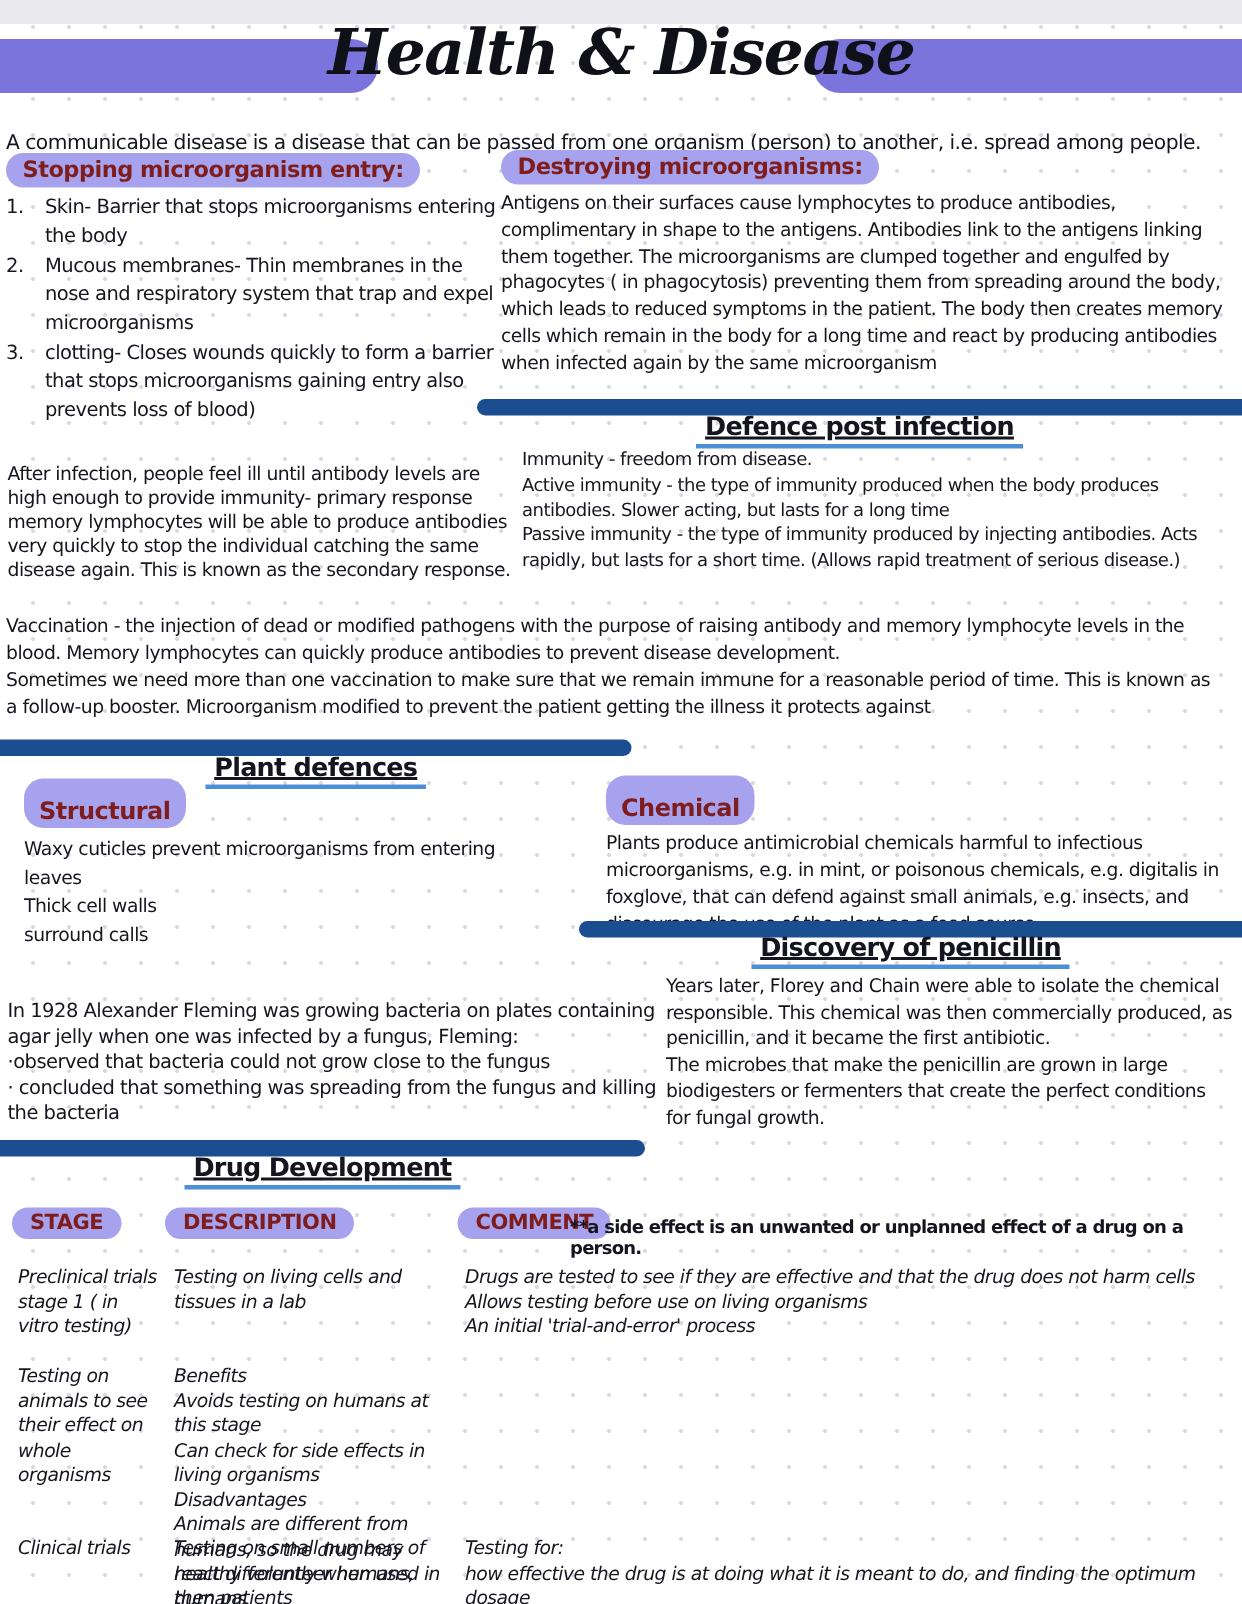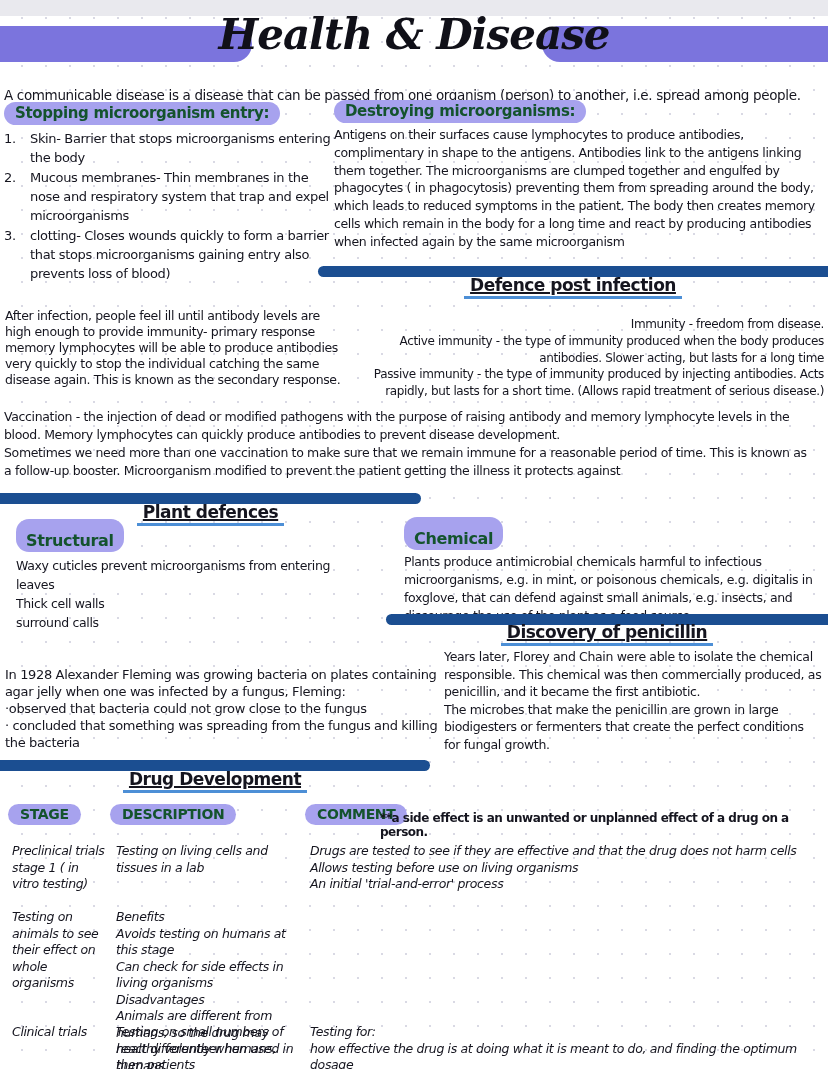--- a/index.html
+++ b/index.html
@@ -18,21 +18,21 @@
   .tbar-right { left:542px; right:0; border-radius:18px 0 0 18px; }
   .title {
     position:absolute; left:0; right:0; top:-6px; margin:0; text-align:center;
     font-family:"DejaVu Serif", serif; font-style:italic; font-weight:bold;
     font-size:42px; letter-spacing:-1px; color:#101018;
   }
   .intro { left:4px; right:2px; top:57px; font-size:13.5px; line-height:17px; }
   
   .pill {
     display:inline-block; background:#a7a2ee; border-radius:13px;
-    padding:2px 11px 3px; font-weight:bold; font-size:15px; color:#14532d;
+    padding:2px 11px 3px; font-weight:bold; font-size:15px; color:#7f1d1d;
   }
   .pill-sm { font-size:16px; padding:12px 10px 2px; }
   
   .navy { position:absolute; height:11px; background:#1b4e91; }
   .navy-r1 { left:318px; right:0; top:250px; border-radius:6px 0 0 6px; }
   .navy-r2 { left:0; width:421px; top:477px; border-radius:0 6px 6px 0; }
   .navy-r3 { left:386px; right:0; top:598px; border-radius:6px 0 0 6px; }
   .navy-r4 { left:0; width:430px; top:744px; border-radius:0 6px 6px 0; }
   
   .hwrap { position:absolute; text-align:center; }
@@ -44,21 +44,21 @@
   .prelines { white-space:pre-line; }
   
   .stopping { left:4px; top:86px; width:330px; }
   .stopping .list { margin-top:4px; }
   .li-row { display:flex; font-size:13px; line-height:19px; margin-bottom:1px; }
   .li-num { flex:none; width:26px; }
   .destroying { left:334px; top:84px; right:2px; }
   .destroying .body { margin-top:3px; font-size:12.5px; line-height:17.8px; }
   .hwrap-defence { left:318px; right:0; top:259px; }
   .defence-left  { left:5px; top:292px; width:342px; font-size:12.5px; line-height:16px; }
-  .defence-right { left:348px; top:300px; right:4px; font-size:12px; line-height:16.8px;text-align:right; }
+  .defence-right { left:348px; top:282px; right:4px; font-size:12px; line-height:16.8px; }
   .vaccination   { left:4px; top:392px; right:16px; font-size:12.5px; line-height:18px; }
   .hwrap-plant { left:0; width:421px; top:486px; }
   .structural { left:16px; top:503px; width:345px; }
   .structural .body { margin-top:4px; font-size:12.5px; line-height:19px; }
   .chemical { left:404px; top:501px; right:3px; }
   .chemical .body { margin-top:3px; font-size:12.5px; line-height:18px; }
   .hwrap-pen { left:386px; right:0; top:606px; }
   .pen-right { left:444px; top:632px; right:5px; font-size:12.5px; line-height:17.5px; }
   .pen-left  { left:5px; top:650px; width:437px; font-size:13px; line-height:17px; }
   .hwrap-drug { left:0; width:430px; top:753px; }

